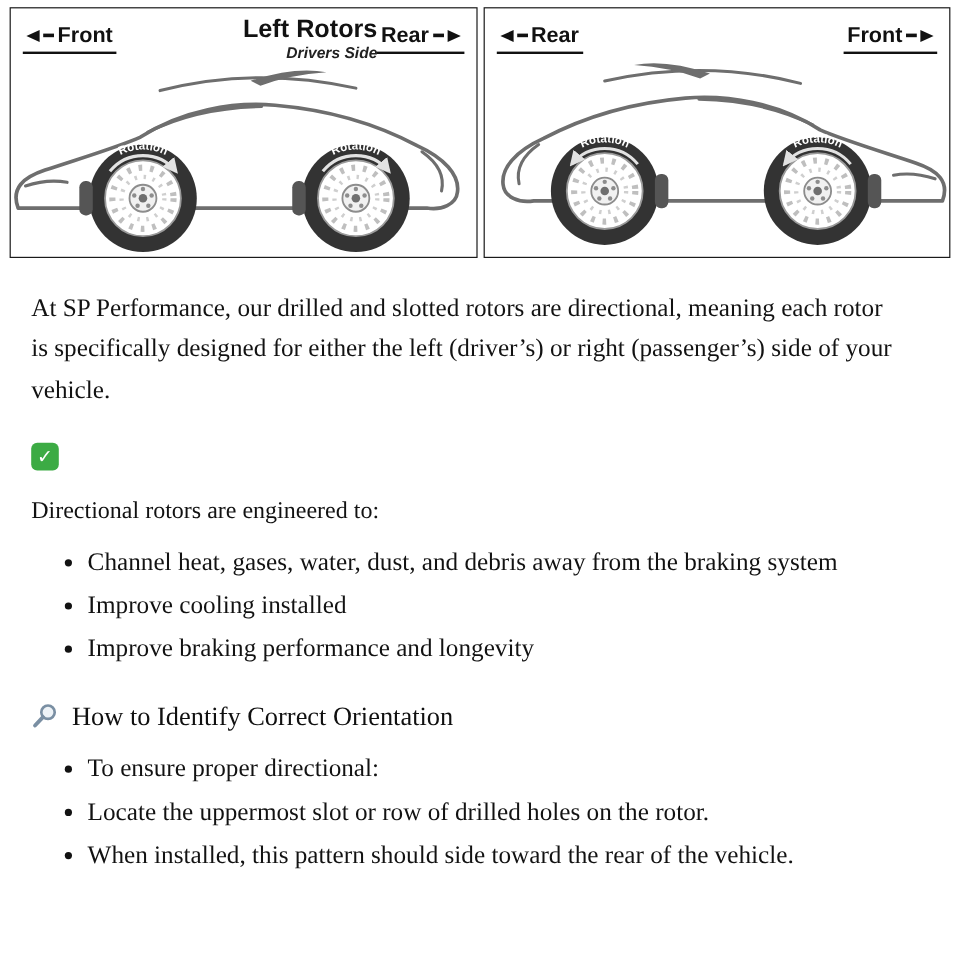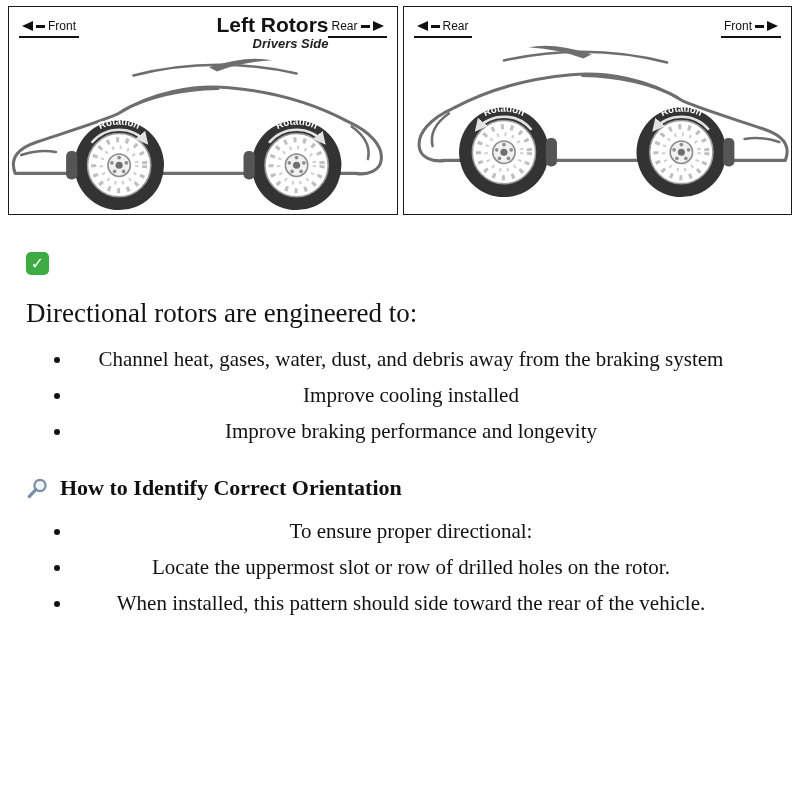--- a/index.html
+++ b/index.html
@@ -2,37 +2,37 @@
 <html><head>
 <meta charset="utf-8">
 <style>
   html,body { margin:0; padding:0; background:#fff; }
   body { width:800px; font-family:"Liberation Serif", serif; color:#121212; }
 
   
   .diagram { display:grid; grid-template-columns:1fr 1fr; gap:5px; margin:6px 8px 8px; }
   .panel { border:1.6px solid #1a1a1a; background:#fff; overflow:hidden; }
   .panel-head { display:grid; grid-template-columns:auto 1fr auto; align-items:start; padding:6px 10px 0; font-family:"Liberation Sans", sans-serif; }
-  .dir { display:flex; align-items:center; gap:3px; border-bottom:2.5px solid #111; padding:2px 3px 3px; font-weight:normal; font-size:12px; margin-top:4px; color:#111;text-align:right; }
+  .dir { display:flex; align-items:center; gap:3px; border-bottom:2.5px solid #111; padding:2px 3px 3px; font-weight:bold; font-size:18px; margin-top:4px; color:#111;text-align:right; }
   .tri-l { width:0; height:0; border-top:5px solid transparent; border-bottom:5px solid transparent; border-right:11px solid #111; }
   .tri-r { width:0; height:0; border-top:5px solid transparent; border-bottom:5px solid transparent; border-left:11px solid #111; }
   .tail { width:9px; height:3px; background:#111; }
   .titles { text-align:right; }
   .panel-title { font-weight:bold; font-size:21px; line-height:1.1; }
   .panel-sub { font-style:italic; font-weight:bold; font-size:13px; color:#222; }
   .car-svg { display:block; width:100%; }
   svg text { font-family:"Liberation Sans", sans-serif; }
 
   
   .content { padding:2px 26px 18px; max-width:775px; box-sizing:border-box; }
   .intro { font-size:21px; line-height:1.63; margin:14px 0 0; }
   h2.section { display:flex; align-items:center; gap:11px; font-size:22px; margin:27px 0 0; font-weight:bold; color:#101010; }
-  h2.section.regular { font-weight:bold; }
-  .lead { font-size:27px; margin:23px 0 0; }
-  ul.bullets { margin:13px 0 0; padding-left:47px;text-align:center; }
+  h2.section.regular { font-weight:normal; }
+  .lead { font-size:20px; margin:23px 0 0; }
+  ul.bullets { margin:13px 0 0; padding-left:47px; }
   ul.bullets li { font-size:21px; line-height:1.62; margin:2px 0; }
   .check { width:23px; height:23px; border-radius:5px; background:#3cab44; color:#fff; display:inline-flex; align-items:center; justify-content:center; font-size:16px; font-weight:bold; font-family:"DejaVu Sans", sans-serif; flex:0 0 auto; }
   .mag { flex:0 0 auto; }
 </style>
 </head>
 <body>
 
 <svg width="0" height="0" style="position:absolute" aria-hidden="true">
   <defs>
     <marker id="ah" viewBox="0 0 10 10" refX="8" refY="5" markerWidth="5" markerHeight="5" orient="auto-start-reverse">
@@ -163,20 +163,21 @@
  <path d="M -27 -22 A 34.8 34.8 0 0 1 27 -22" fill="none" stroke="#e2e2e2" stroke-width="2.5" marker-start="url(#ah)"></path>
  <path id="rotp3" d="M -31 -25 A 39.8 39.8 0 0 1 31 -25" fill="none"></path>
  <text font-size="9.5" font-weight="bold" fill="#fff" text-anchor="middle"><textPath href="#rotp3" startOffset="50%">Rotation</textPath></text>
         </g>
     </svg>
   </div>
 </div>
 
 <div class="content">
 
+  <p class="intro">At SP Performance, our drilled and slotted rotors are directional, meaning each rotor is specifically designed for either the left (driver’s) or right (passenger’s) side of your vehicle.</p>
 
   <h2 class="section">
     <span class="check">✓</span>
   </h2>
 
   <p class="lead">Directional rotors are engineered to:</p>
 
   <ul class="bullets">
     <li>Channel heat, gases, water, dust, and debris away from the braking system</li>
     <li>Improve cooling installed</li>

